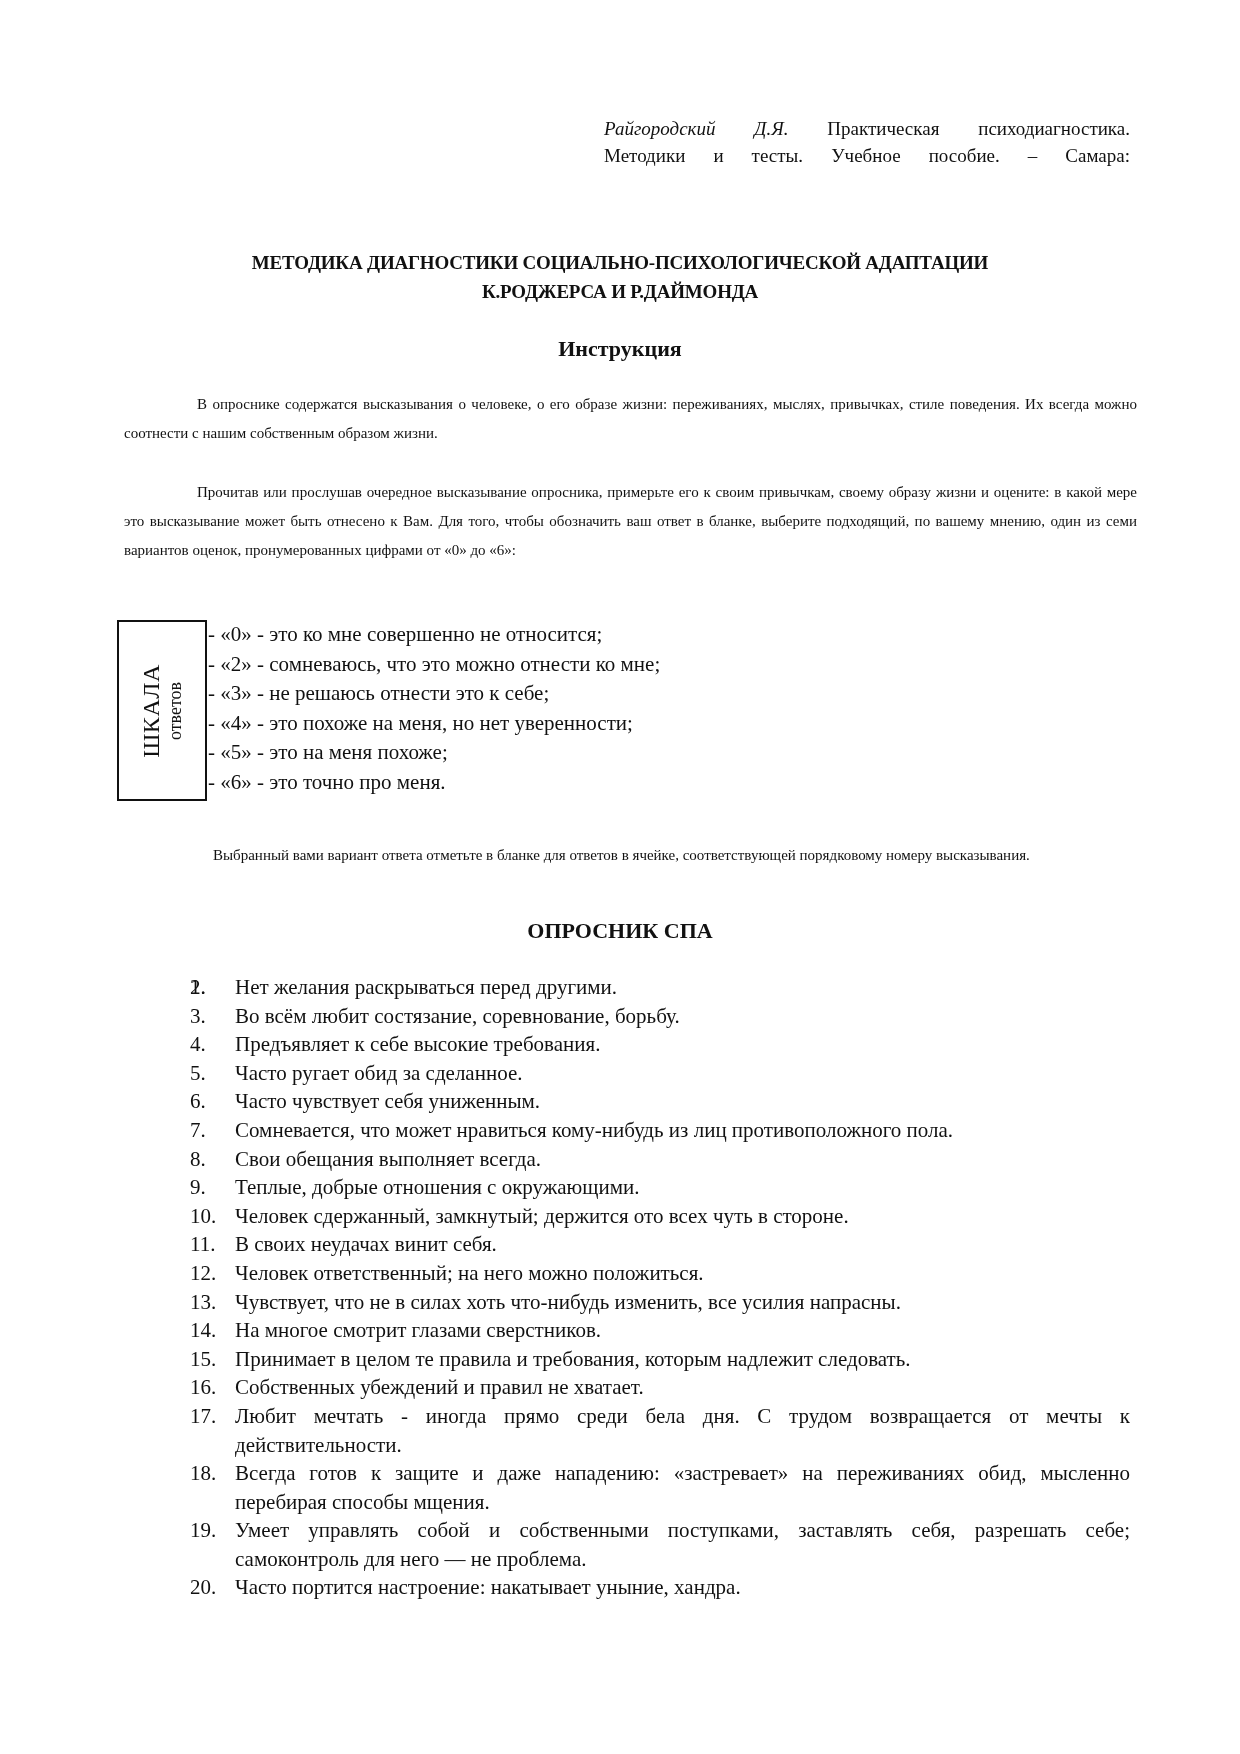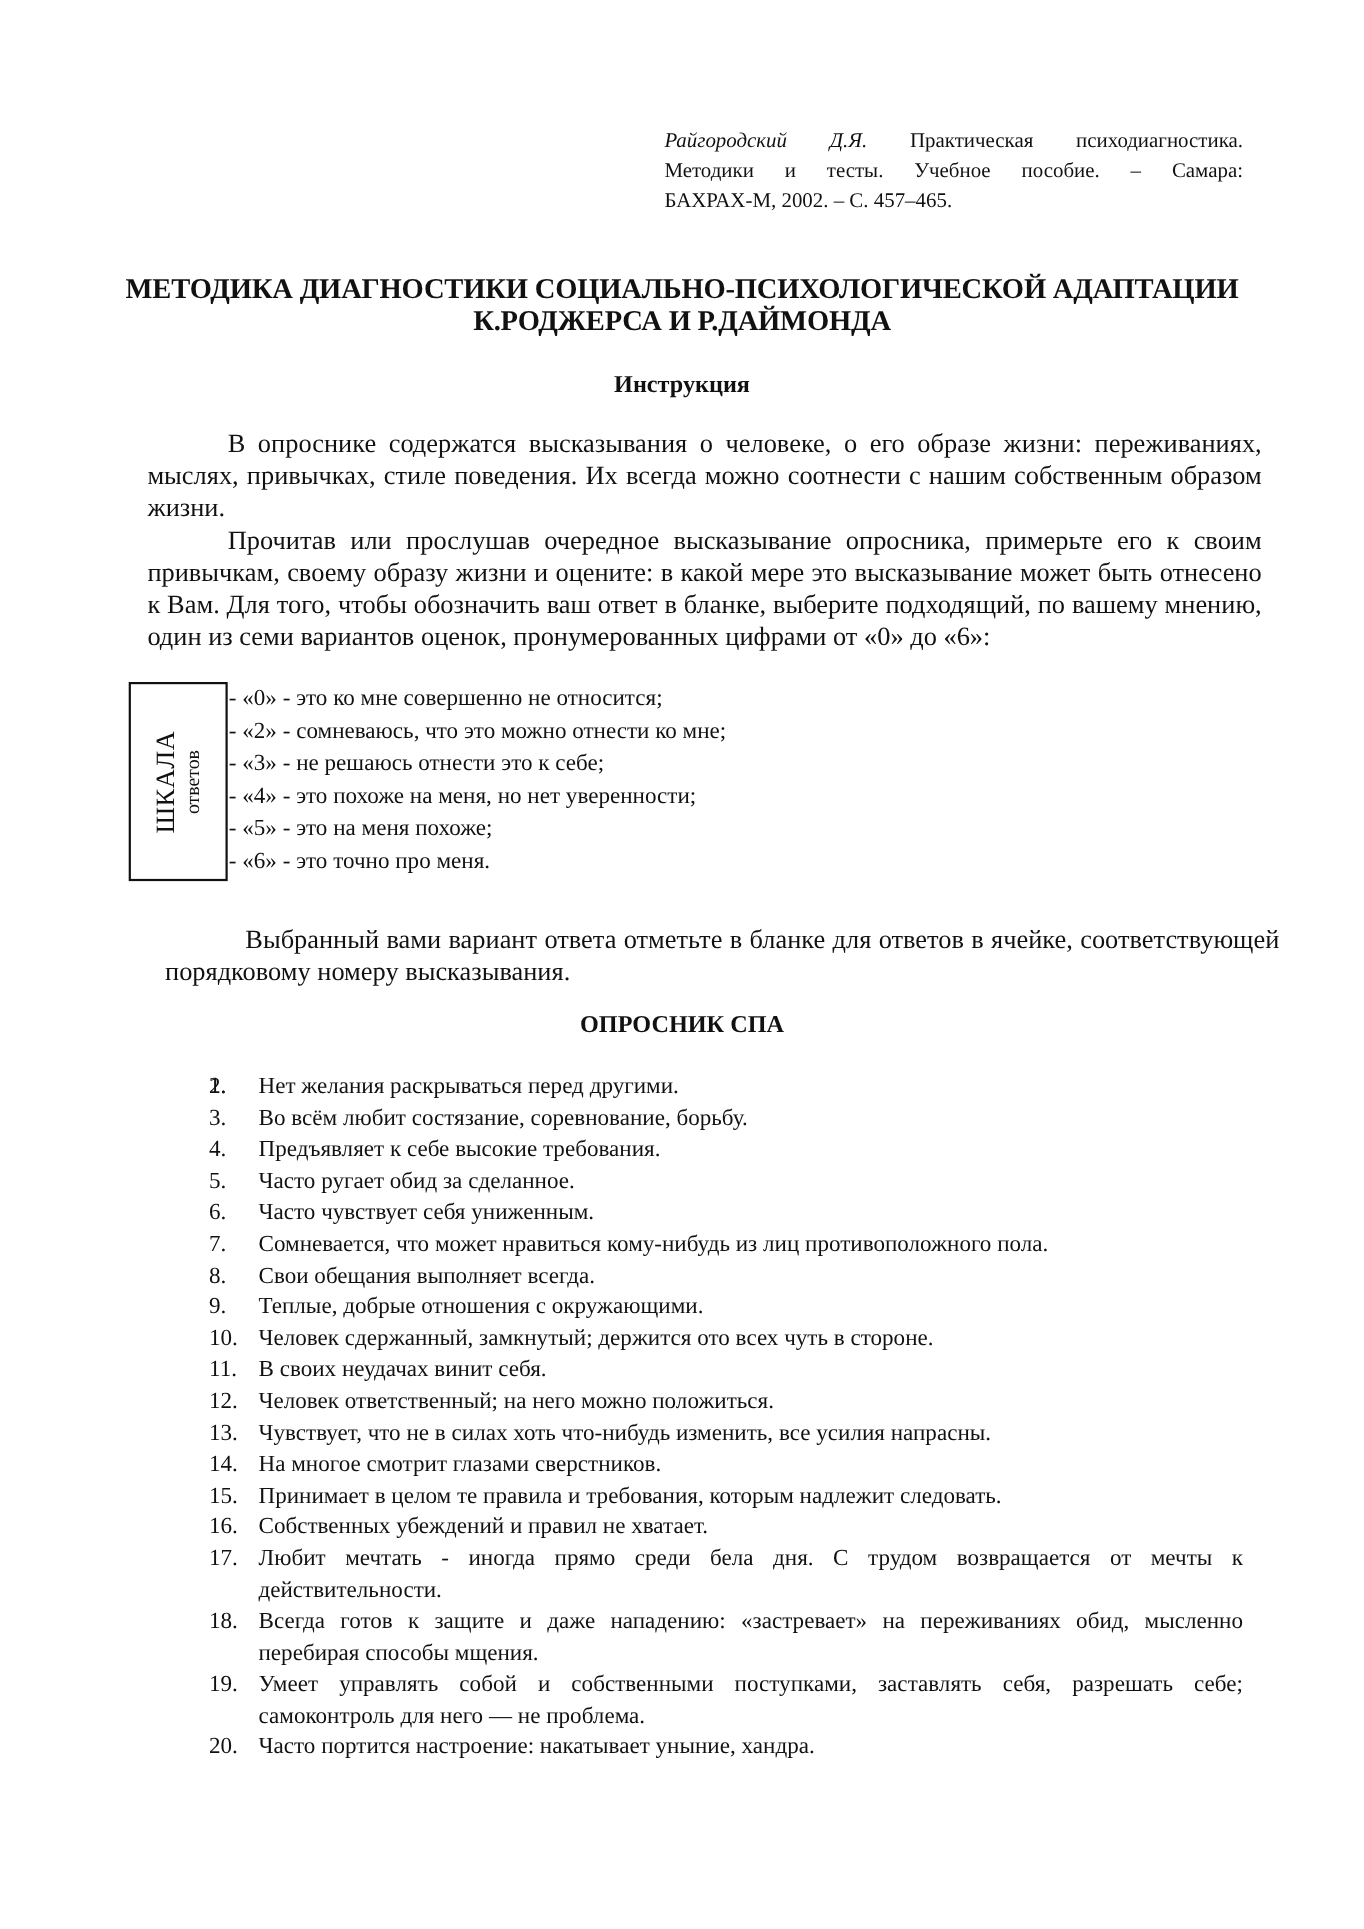--- a/index.html
+++ b/index.html
@@ -45,41 +45,41 @@
     }
     .citation .line3 { display: block; }
 
     .main-title {
       position: absolute;
       left: 100px;
       top: 248px;
       width: 1040px;
       text-align: center;
       font-weight: bold;
-      font-size: 26px;
+      font-size: 19px;
       line-height: 29px;
       letter-spacing: -0.2px;
     }
     .section-title {
       position: absolute;
       left: 100px;
       width: 1040px;
       text-align: center;
       font-weight: bold;
       font-size: 22px;
       line-height: 28px;
     }
     .instr-title { top: 335px; }
     .quest-title { top: 917px; }
 
     .para {
       position: absolute;
-      left: 134px;
+      left: 124px;
       width: 1013px;
-      font-size: 24px;
+      font-size: 15px;
       line-height: 29px;
       text-align: justify;
       text-indent: 73px;
     }
     .para1 { top: 390px; }
     .para2 { top: 478px; }
     .para3 { top: 825px; }
 
     .scale-box {
       position: absolute;
@@ -145,21 +145,20 @@
     }
   </style>
 </head>
 <body>
 
 <div class="page">
 
   <div class="citation">
     <span class="line1"><span class="author">Райгородский Д.Я.</span><span> Практическая психодиагностика.</span></span>
     <span class="line2">Методики и тесты. Учебное пособие. – Самара:</span>
-    <span class="line3">БАХРАХ-М, 2002. – С. 457–465.</span>
   </div>
 
   <div class="main-title">
     <div>МЕТОДИКА ДИАГНОСТИКИ СОЦИАЛЬНО-ПСИХОЛОГИЧЕСКОЙ АДАПТАЦИИ</div>
     <div>К.РОДЖЕРСА И Р.ДАЙМОНДА</div>
   </div>
 
   <div class="section-title instr-title">Инструкция</div>
 
   <p class="para para1" style="margin:0">В опроснике содержатся высказывания о человеке, о его образе жизни: переживаниях, мыслях, привычках, стиле поведения. Их всегда можно соотнести с нашим собственным образом жизни.</p>

